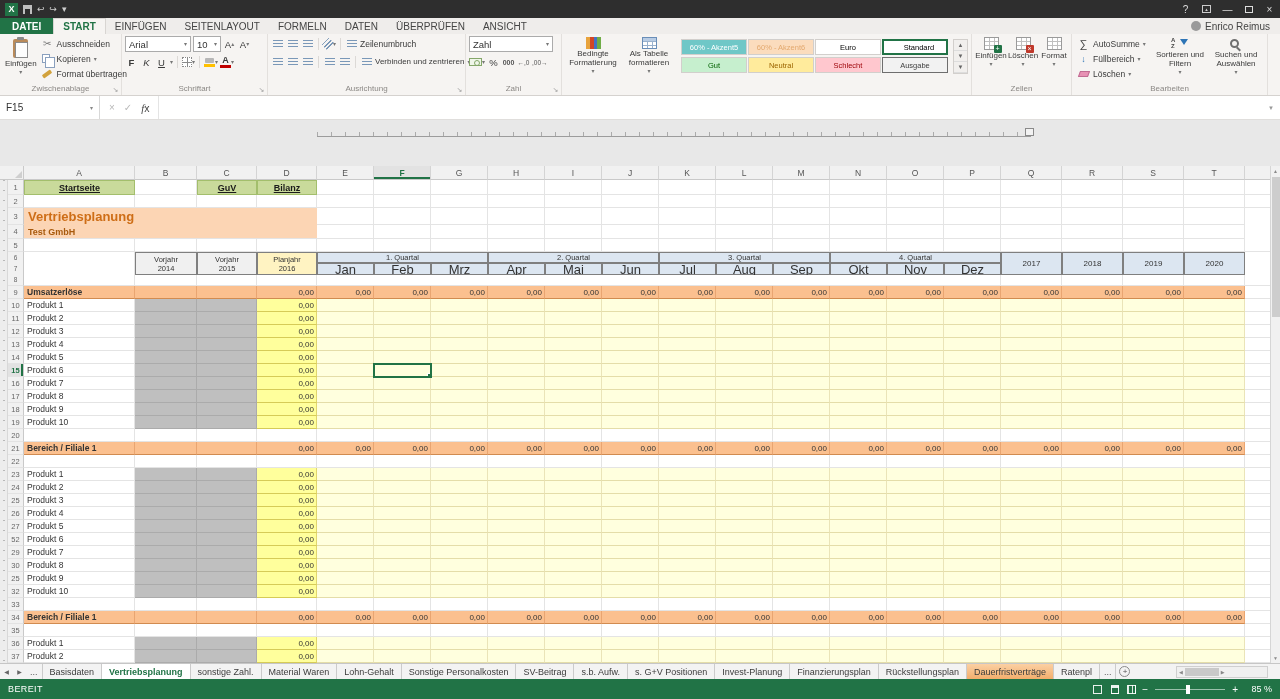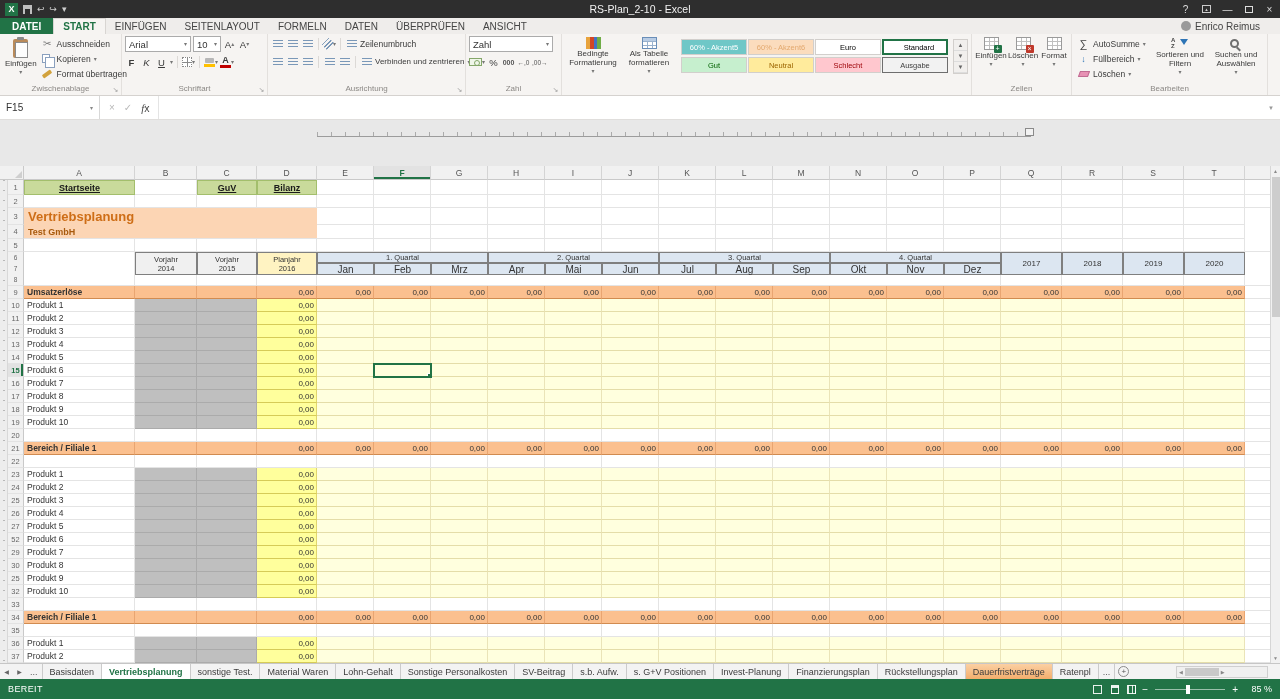--- a/index.html
+++ b/index.html
@@ -18,21 +18,21 @@
 .wctrl{margin-left:auto;display:flex;align-items:center;height:100%;z-index:2;}
 .wc{width:21px;height:100%;display:flex;align-items:center;justify-content:center;color:#DDD;font-size:10px;}
 .restore-box{width:8px;height:7px;border:1px solid #DDD;display:inline-block;}
 .rdo{width:9px;height:8px;border:1px solid #CCC;font-size:5px;display:inline-flex;align-items:center;justify-content:center;color:#CCC;}
 
 
 .rtabs{height:16px;background:#EFEDEB;display:flex;align-items:stretch;font-size:10px;}
 .rtab{padding:0 9px;display:flex;align-items:center;color:#444;}
 .rtab.file{background:var(--accent);color:#fff;padding:0 12px;font-weight:bold;}
 .rtab.active{background:#F6F4F2;color:var(--accent);font-weight:bold;border:1px solid #D8D5D2;border-bottom:none;}
-.userchip{margin-left:auto;display:flex;align-items:center;gap:4px;padding-right:20px;color:#444;}
+.userchip{margin-left:auto;display:flex;align-items:center;gap:4px;padding-right:10px;color:#444;}
 .uicon{width:10px;height:10px;border-radius:50%;background:#9A9A9A;}
 
 
 .ribbon{height:62px;background:#F6F4F2;border-bottom:1px solid #D5D2CF;display:flex;}
 .rgroup{position:relative;border-right:1px solid #E3E0DD;display:flex;flex-direction:column;flex:none;}
 .rgc{flex:1;display:flex;align-items:flex-start;padding:2px 3px 0;}
 .rgc.col{flex-direction:column;}
 .rgl{height:12px;line-height:12px;font-size:8px;color:#8B8885;text-align:center;}
 .dlg{position:absolute;right:1px;bottom:1px;font-size:7px;color:#9A9A9A;width:9px;height:9px;line-height:9px;text-align:center;}
 .bigbtn{display:flex;flex-direction:column;align-items:center;gap:1px;padding:1px 2px;color:#3A3A3A;flex:none;}
@@ -131,21 +131,21 @@
 .hdrblock{display:flex;height:34px;}
 .hgut{flex-direction:column;justify-content:space-between;padding:1px 0;}
 .hgn{font-size:6.5px;line-height:9px;}
 .hwrap{display:flex;flex-direction:column;flex:none;}
 .hbox{height:23px;background:#F0F0F0;border:1px solid #7F7F7F;display:flex;flex-direction:column;align-items:center;justify-content:center;font-size:7.5px;line-height:9px;}
 .hbox.plan{background:#FFF3C2;}
 .hrest{flex:1;border-right:1px solid #E4E4E4;border-bottom:1px solid #E4E4E4;background:#fff;}
 .harea{display:flex;flex-direction:column;flex:none;}
 .qrow,.mrow{display:flex;}
 .qcell{width:171px;height:11px;background:var(--blue_header);border:1px solid #7F7F7F;display:flex;align-items:center;justify-content:center;font-size:7.5px;flex:none;}
-.mcell{width:57px;height:12px;background:var(--blue_header);border:1px solid #7F7F7F;display:flex;align-items:center;justify-content:center;font-size:10px;flex:none;}
+.mcell{width:57px;height:12px;background:var(--blue_header);border:1px solid #7F7F7F;display:flex;align-items:center;justify-content:center;font-size:13px;flex:none;}
 .ycell{width:61px;height:23px;background:var(--blue_header);border:1px solid #7F7F7F;display:flex;align-items:center;justify-content:center;font-size:8px;flex:none;}
 
 .vscroll{position:absolute;top:0;right:0;width:10px;bottom:0;background:#F1F1F1;border-left:1px solid #D6D6D6;display:flex;flex-direction:column;align-items:center;font-size:5px;color:#8A8A8A;z-index:5;}
 .vs-thumb{width:8px;height:140px;background:#CDCDCD;margin:1px 0;}
 .vs-down{margin-top:auto;}
 .vs-up,.vs-down{line-height:10px;}
 
 
 .tabsbar{height:16px;background:#F3F3F3;border-top:1px solid #C6C6C6;display:flex;align-items:stretch;font-size:9px;}
 .tnav{width:13px;display:flex;align-items:center;justify-content:center;color:#666;font-size:6px;}
@@ -178,21 +178,20 @@
 <div class="titlebar">
   <div class="qat">
     <span class="xl-logo">X</span>
     <span class="qbtn">
         <span class="ic-save"></span>
       </span>
     <span class="qbtn">↩</span>
     <span class="qbtn">↪</span>
     <span class="qbtn">▾</span>
   </div>
-  <div class="t-title">RS-Plan_2-10 - Excel</div>
   <div class="wctrl">
     <span class="wc">?</span>
     <span class="wc">
         <span class="rdo">▴</span>
       </span>
     <span class="wc">—</span>
     <span class="wc">
         <span class="restore-box"></span>
       </span>
     <span class="wc">×</span>
@@ -1391,21 +1390,21 @@
     <span class="vs-down">▼</span>
   </div>
 </div>
 
 <div class="tabsbar">
     <span class="tnav">◀</span>
     <span class="tnav">▶</span>
     <span class="stab ellip">...</span>
     <span class="stab">Basisdaten</span>
     <span class="stab active">Vertriebsplanung</span>
-    <span class="stab">sonstige Test.</span>
+    <span class="stab">sonstige Zahl.</span>
     <span class="stab">Material Waren</span>
     <span class="stab">Lohn-Gehalt</span>
     <span class="stab">Sonstige Personalkosten</span>
     <span class="stab">SV-Beitrag</span>
     <span class="stab">s.b. Aufw.</span>
     <span class="stab">s. G+V Positionen</span>
     <span class="stab">Invest-Planung</span>
     <span class="stab">Finanzierungsplan</span>
     <span class="stab">Rückstellungsplan</span>
     <span class="stab" style="background: linear-gradient(rgb(251, 208, 163), rgb(243, 174, 108));">Dauerfristverträge</span>

